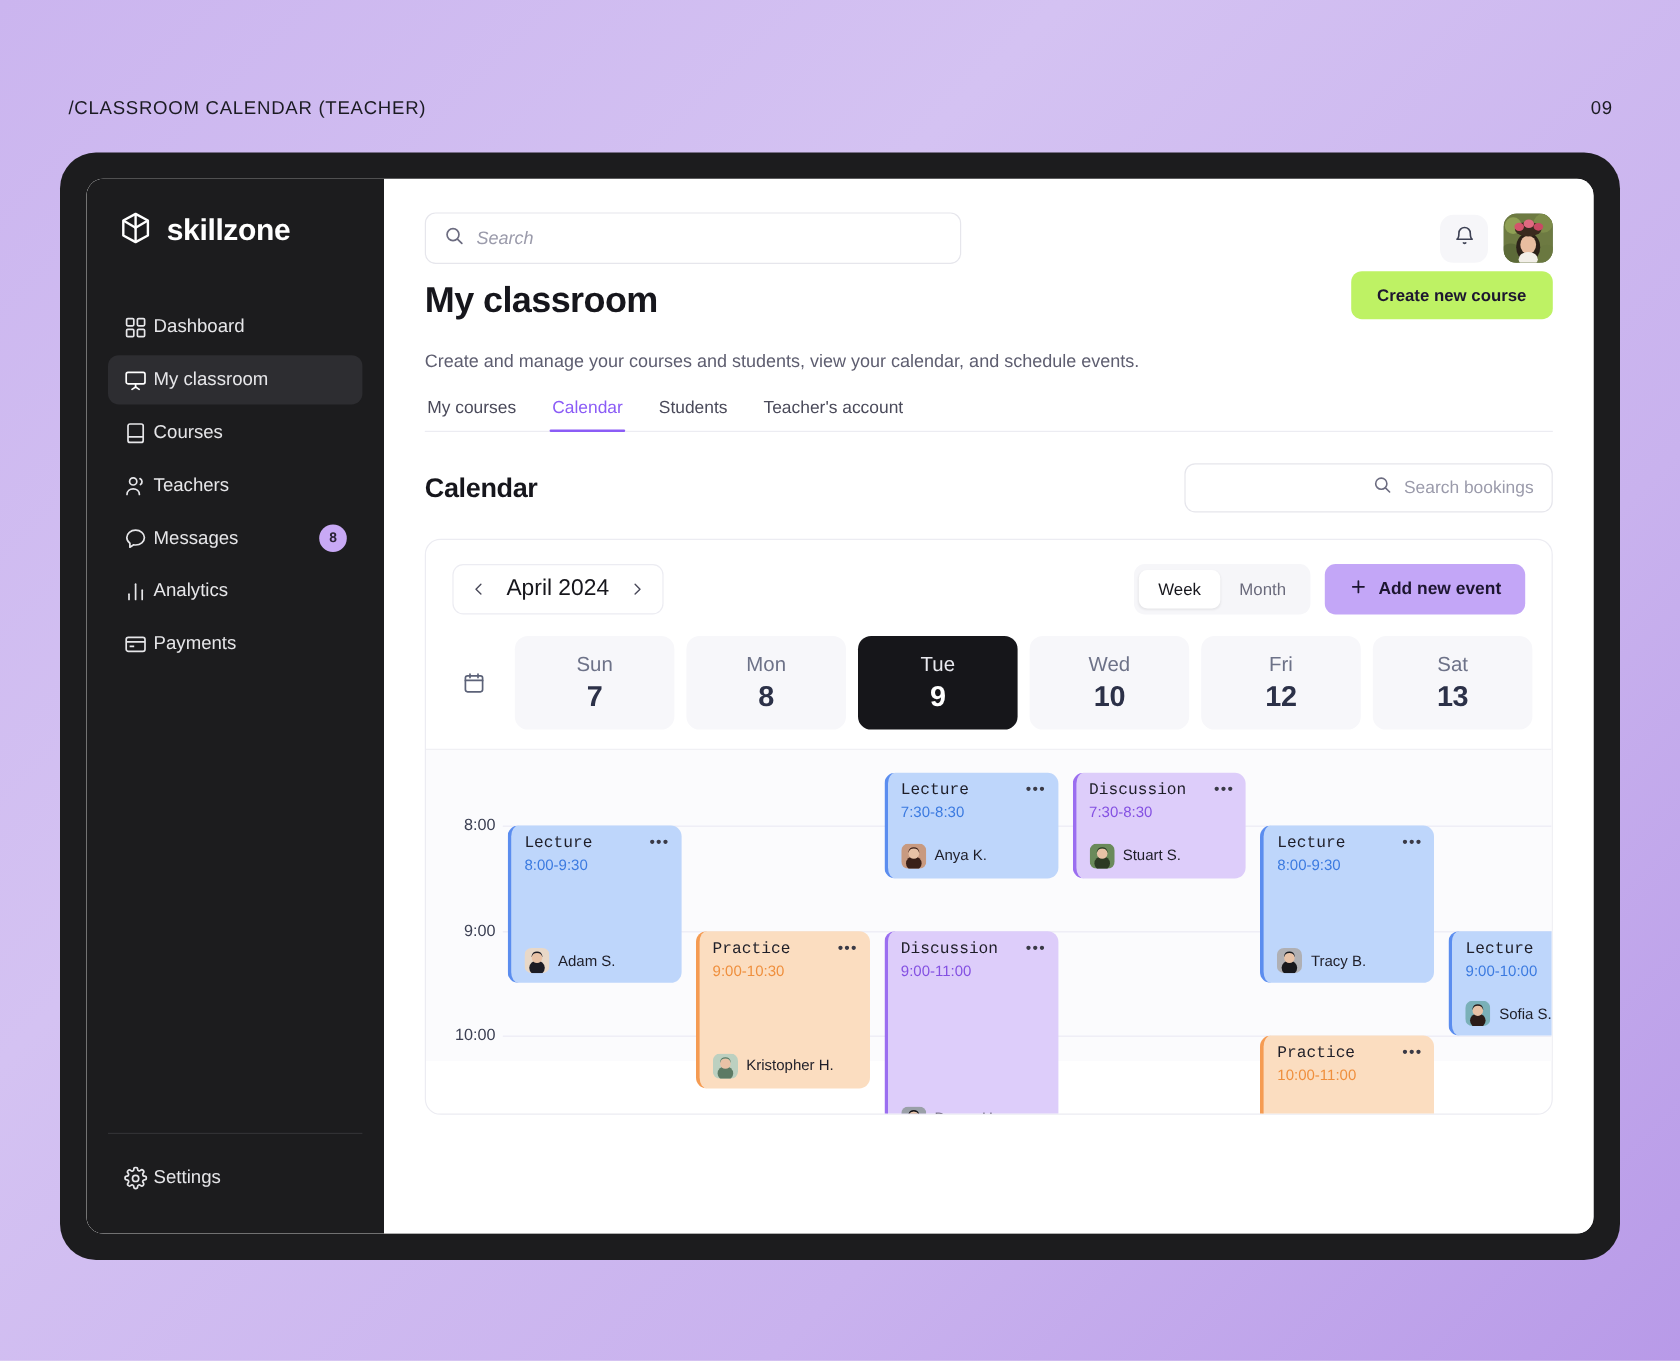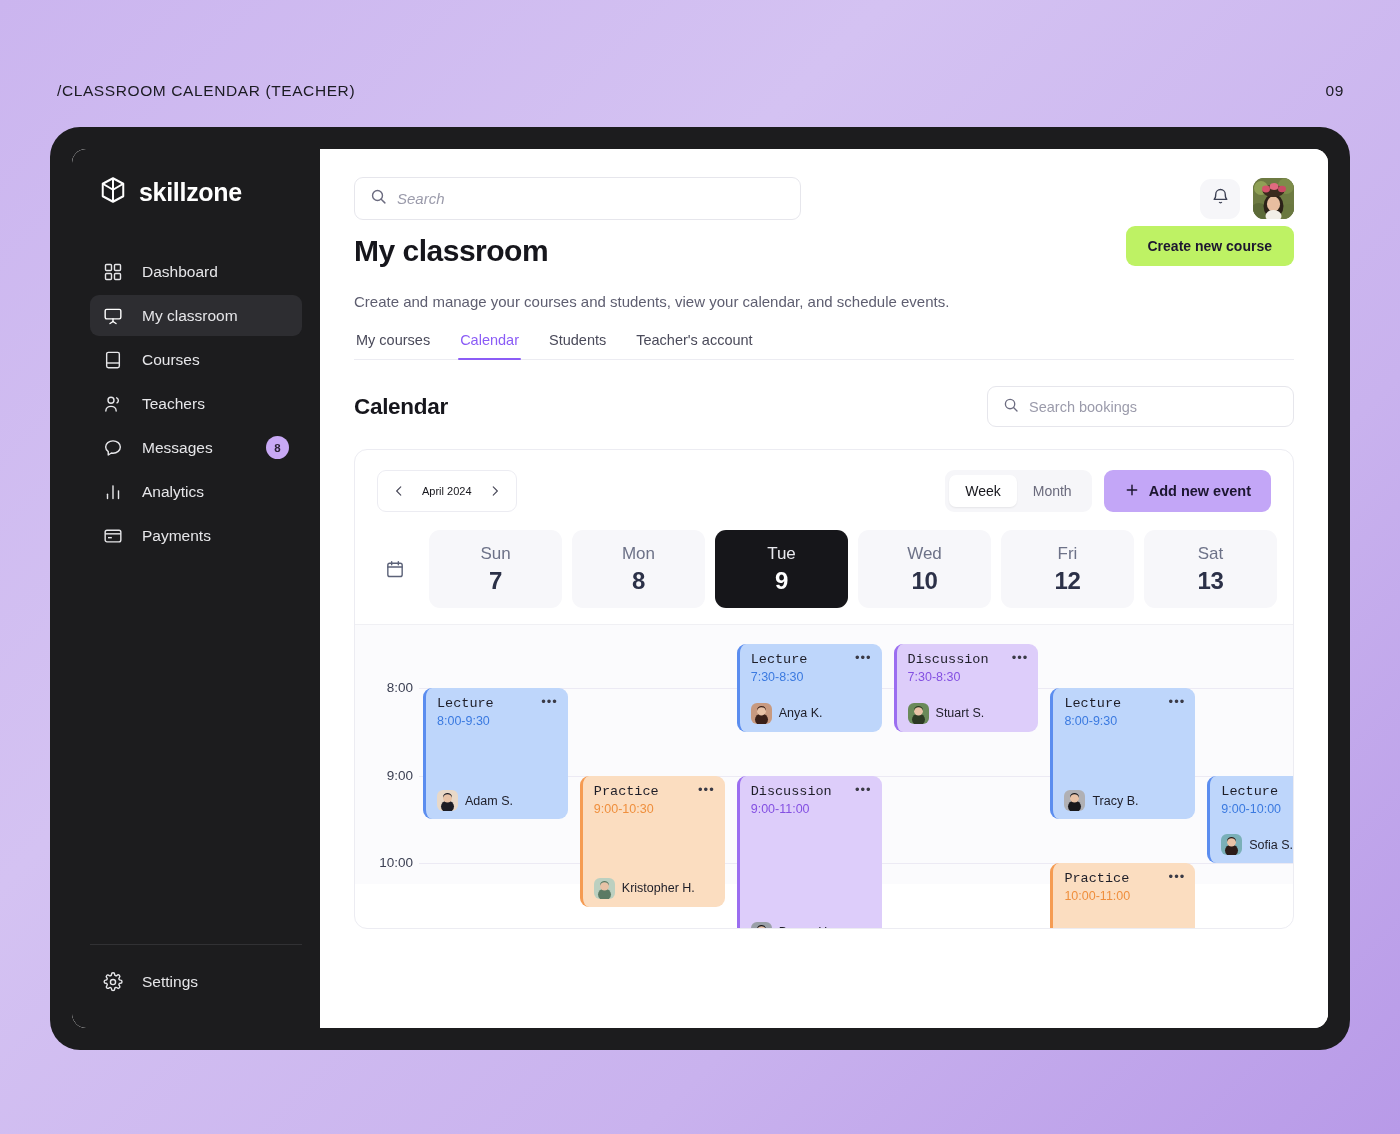--- a/index.html
+++ b/index.html
@@ -79,21 +79,21 @@
   .brand-name {
     color: #fff;
     font-size: 25px;
     font-weight: 600;
     letter-spacing: -0.3px;
   }
   .nav { display: flex; flex-direction: column; gap: 3px; }
   .nav-item {
     display: flex;
     align-items: center;
-    gap: 19px;
+    gap: 5px;
     height: 41px;
     padding: 0 13px;
     border-radius: 9px;
     color: #e6e6e9;
     font-size: 15.5px;
     position: relative;
     cursor: pointer;
   }
   .nav-item.active { background: #2d2d31; }
   .nav-label { flex: 1; }
@@ -228,20 +228,21 @@
     letter-spacing: -0.3px;
   }
   .search-bookings {
     margin-left: auto;
     width: 307px;
     height: 41px;
     border: 1px solid #e6e6ec;
     border-radius: 9px;
     display: flex; align-items: center; gap: 10px;
     padding: 0 15px;
+    justify-content: flex-end;
   }
   .search-bookings .ph { color: #9b9bab; font-size: 14.5px; }
 
   
   .cal-panel {
     margin: 22px 34px 0 34px;
     border: 1px solid #ececf2;
     border-radius: 13px;
     overflow: hidden;
     height: 480px;
@@ -260,21 +261,21 @@
     border-radius: 9px;
     height: 42px;
     padding: 0 6px;
   }
   .month-nav .arrow {
     width: 30px; height: 30px;
     display: flex; align-items: center; justify-content: center;
     color: #4a4a5a; cursor: pointer;
   }
   .month-label {
-    font-size: 11px;
+    font-size: 19px;
     color: #16161c;
     padding: 0 8px;
     font-weight: 500;
   }
   .toolbar-right {
     margin-left: auto;
     display: flex; align-items: center; gap: 12px;
   }
   .seg {
     display: flex;

